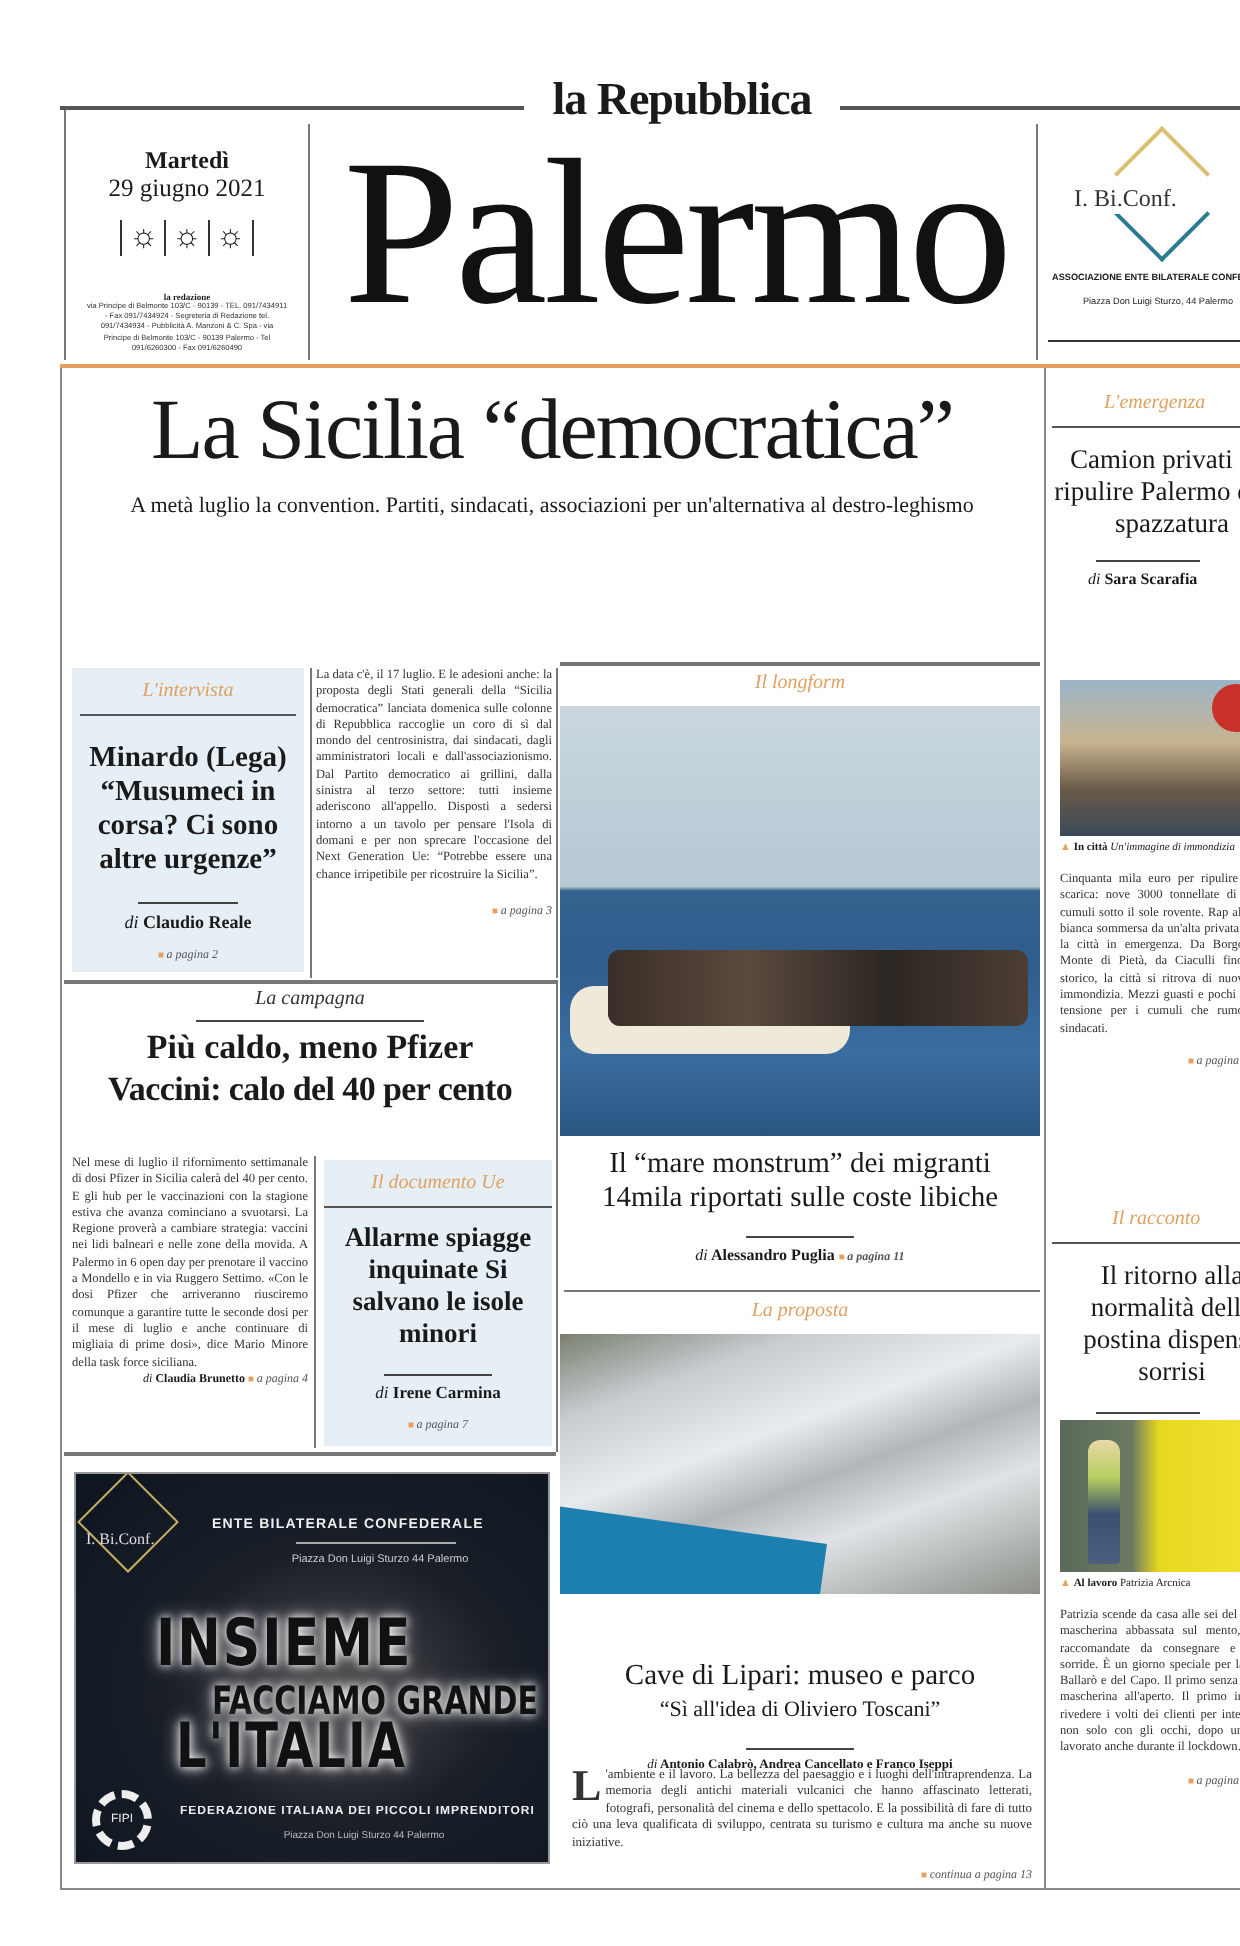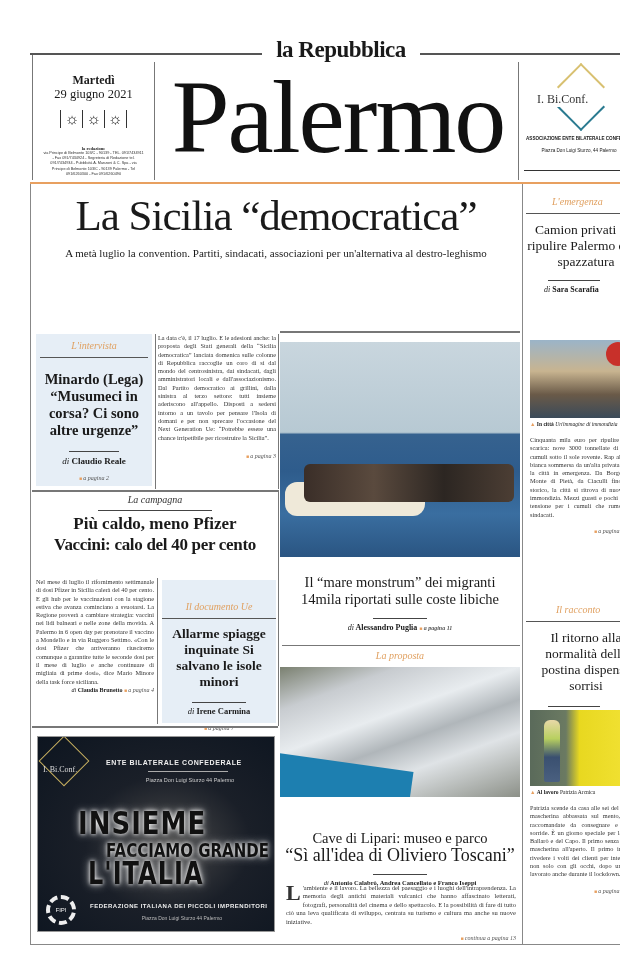--- a/index.html
+++ b/index.html
@@ -92,21 +92,21 @@
 
 <div class="abs" style="left:36px;top:578px;width:118px;">
   <div class="body-text">Nel mese di luglio il rifornimento settimanale di dosi Pfizer in Sicilia calerà del 40 per cento. E gli hub per le vaccinazioni con la stagione estiva che avanza cominciano a svuotarsi. La Regione proverà a cambiare strategia: vaccini nei lidi balneari e nelle zone della movida. A Palermo in 6 open day per prenotare il vaccino a Mondello e in via Ruggero Settimo. «Con le dosi Pfizer che arriveranno riusciremo comunque a garantire tutte le seconde dosi per il mese di luglio e anche continuare di migliaia di prime dosi», dice Mario Minore della task force siciliana.</div>
   <div style="text-align:right;font-size:6px;margin-top:1px;">
     <i style="font-size:6px;">di</i> <b style="font-size:6px;">Claudia Brunetto</b> <span class="page-ref">a pagina 4</span>
   </div>
 </div>
 <div class="vrule" style="left:157px;top:578px;height:146px;"></div>
 
 <div class="abs sidebox" style="left:162px;top:580px;width:114px;height:143px;">
-  <div class="kicker" style="margin-top:21px;">Il documento Ue</div>
+  <div class="kicker" style="margin-top:6px;">Il documento Ue</div>
   <div style="height:1px;background:#555;margin:6px 0 0;"></div>
   <div style="text-align:center;font-weight:bold;font-size:13.5px;line-height:16px;margin-top:7px;padding:0 4px;">Allarme spiagge inquinate Si salvano le isole minori</div>
   <div class="short-rule" style="width:54px;margin-top:12px;"></div>
   <div class="byline" style="margin-top:3px;font-size:8.5px;"><i>di</i> <span>Irene Carmina</span></div>
   <div style="text-align:center;"><span class="page-ref">a pagina 7</span></div>
 </div>
 <div class="vrule" style="left:278px;top:490px;height:236px;"></div>
 
 <div class="rule" style="left:32px;top:726px;width:246px;height:2px;background:#777;"></div>
 
@@ -118,20 +118,21 @@
   <div style="position:absolute;left:68px;top:40px;width:168px;font-size:5.5px;color:#ccc;text-align:center;font-family:'Liberation Sans',sans-serif;">Piazza Don Luigi Sturzo 44 Palermo</div>
   <div style="position:absolute;left:40px;top:68px;font-family:'DejaVu Sans',sans-serif;font-weight:bold;color:#111;text-shadow:0 0 4px #fff, 0 0 8px #ccc;font-size:26px;line-height:28px;transform:scaleY(1.25);transform-origin:top left;letter-spacing:1px;">INSIEME</div>
   <div style="position:absolute;left:68px;top:102px;font-family:'DejaVu Sans',sans-serif;font-weight:bold;color:#111;text-shadow:0 0 4px #fff, 0 0 8px #ccc;font-size:15px;transform:scaleY(1.3);transform-origin:top left;">FACCIAMO GRANDE</div>
   <div style="position:absolute;left:50px;top:118px;font-family:'DejaVu Sans',sans-serif;font-weight:bold;color:#111;text-shadow:0 0 4px #fff, 0 0 8px #ccc;font-size:24px;transform:scaleY(1.3);transform-origin:top left;letter-spacing:1px;">L'ITALIA</div>
   <div style="position:absolute;left:8px;top:158px;width:30px;height:30px;border-radius:50%;border:4px dashed #eee;text-align:center;font-size:6px;line-height:22px;color:#eee;font-family:'Liberation Sans',sans-serif;">FIPI</div>
   <div style="position:absolute;left:52px;top:166px;width:184px;font-size:6px;color:#eee;font-family:'Liberation Sans',sans-serif;font-weight:bold;white-space:nowrap;overflow:hidden;letter-spacing:0.5px;">FEDERAZIONE ITALIANA DEI PICCOLI IMPRENDITORI</div>
   <div style="position:absolute;left:52px;top:178px;width:184px;font-size:5px;color:#bbb;text-align:center;font-family:'Liberation Sans',sans-serif;">Piazza Don Luigi Sturzo 44 Palermo</div>
 </div>
 
 <div class="abs" style="left:280px;top:336px;width:240px;">
+  <div class="kicker">Il longform</div>
   <div style="margin-top:6px;height:215px;width:240px;background:linear-gradient(180deg,#c9d6de 0%,#b7c9d3 42%,#36628f 43%,#2e5c8c 60%,#3a6ea0 80%,#2a5582 100%);position:relative;overflow:hidden;">
     <div style="position:absolute;left:5px;top:140px;width:140px;height:34px;background:#efe9d9;border-radius:12px;"></div>
     <div style="position:absolute;left:24px;top:122px;width:210px;height:38px;background:linear-gradient(90deg,#3a2e28,#5a4a3e,#2c2622,#4c3e34);border-radius:6px;"></div>
   </div>
 </div>
 <div class="abs" style="left:280px;top:574px;width:240px;text-align:center;">
   <div style="font-size:14.5px;line-height:17px;">Il “mare monstrum” dei migranti</div>
   <div style="font-size:14.5px;line-height:17px;">14mila riportati sulle coste libiche</div>
   <div class="short-rule" style="width:54px;margin-top:10px;"></div>
   <div class="byline" style="margin-top:4px;"><i>di</i> <span>Alessandro Puglia</span> <span class="page-ref">a pagina 11</span></div>
@@ -140,21 +141,21 @@
 <div class="rule" style="left:282px;top:645px;width:238px;height:1px;background:#777;"></div>
 
 <div class="abs" style="left:280px;top:650px;width:240px;">
   <div class="kicker">La proposta</div>
   <div style="margin-top:6px;height:130px;width:240px;background:linear-gradient(160deg,#7a8070 0%,#c8ccd0 20%,#e8ecef 40%,#b0b6ba 55%,#dfe3e6 70%,#8c9088 100%);position:relative;overflow:hidden;">
     <div style="position:absolute;left:-10px;top:95px;width:140px;height:60px;background:#1d7fb0;transform:rotate(8deg);"></div>
   </div>
 </div>
 <div class="abs" style="left:280px;top:806px;width:240px;text-align:center;">
   <div style="font-size:14.5px;line-height:17px;margin-top:24px;">Cave di Lipari: museo e parco</div>
-  <div style="font-size:18px;line-height:17px;">“Sì all'idea di Oliviero Toscani”</div>
+  <div style="font-size:11px;line-height:17px;">“Sì all'idea di Oliviero Toscani”</div>
   <div class="short-rule" style="width:54px;margin-top:10px;"></div>
   <div class="byline" style="margin-top:4px;font-size:6.5px;"><i>di</i> <span>Antonio Calabrò, Andrea Cancellato e Franco Iseppi</span></div>
 </div>
 <div class="abs" style="left:286px;top:884px;width:230px;">
   <div class="body-text" style="font-size:6.5px;line-height:8.4px;"><span style="float:left;font-size:22px;line-height:18px;font-weight:bold;margin-right:2px;">L</span><span>'ambiente e il lavoro. La bellezza del paesaggio e i luoghi dell'intraprendenza. La memoria degli antichi materiali vulcanici che hanno affascinato letterati, fotografi, personalità del cinema e dello spettacolo. E la possibilità di fare di tutto ciò una leva qualificata di sviluppo, centrata su turismo e cultura ma anche su nuove iniziative.</span></div>
   <div style="text-align:right;"><span class="page-ref">continua a pagina 13</span></div>
 </div>
 
 <div class="abs" style="left:526px;top:196px;width:94px;">
   <div class="kicker" style="text-align:left;padding-left:26px;">L'emergenza</div>

